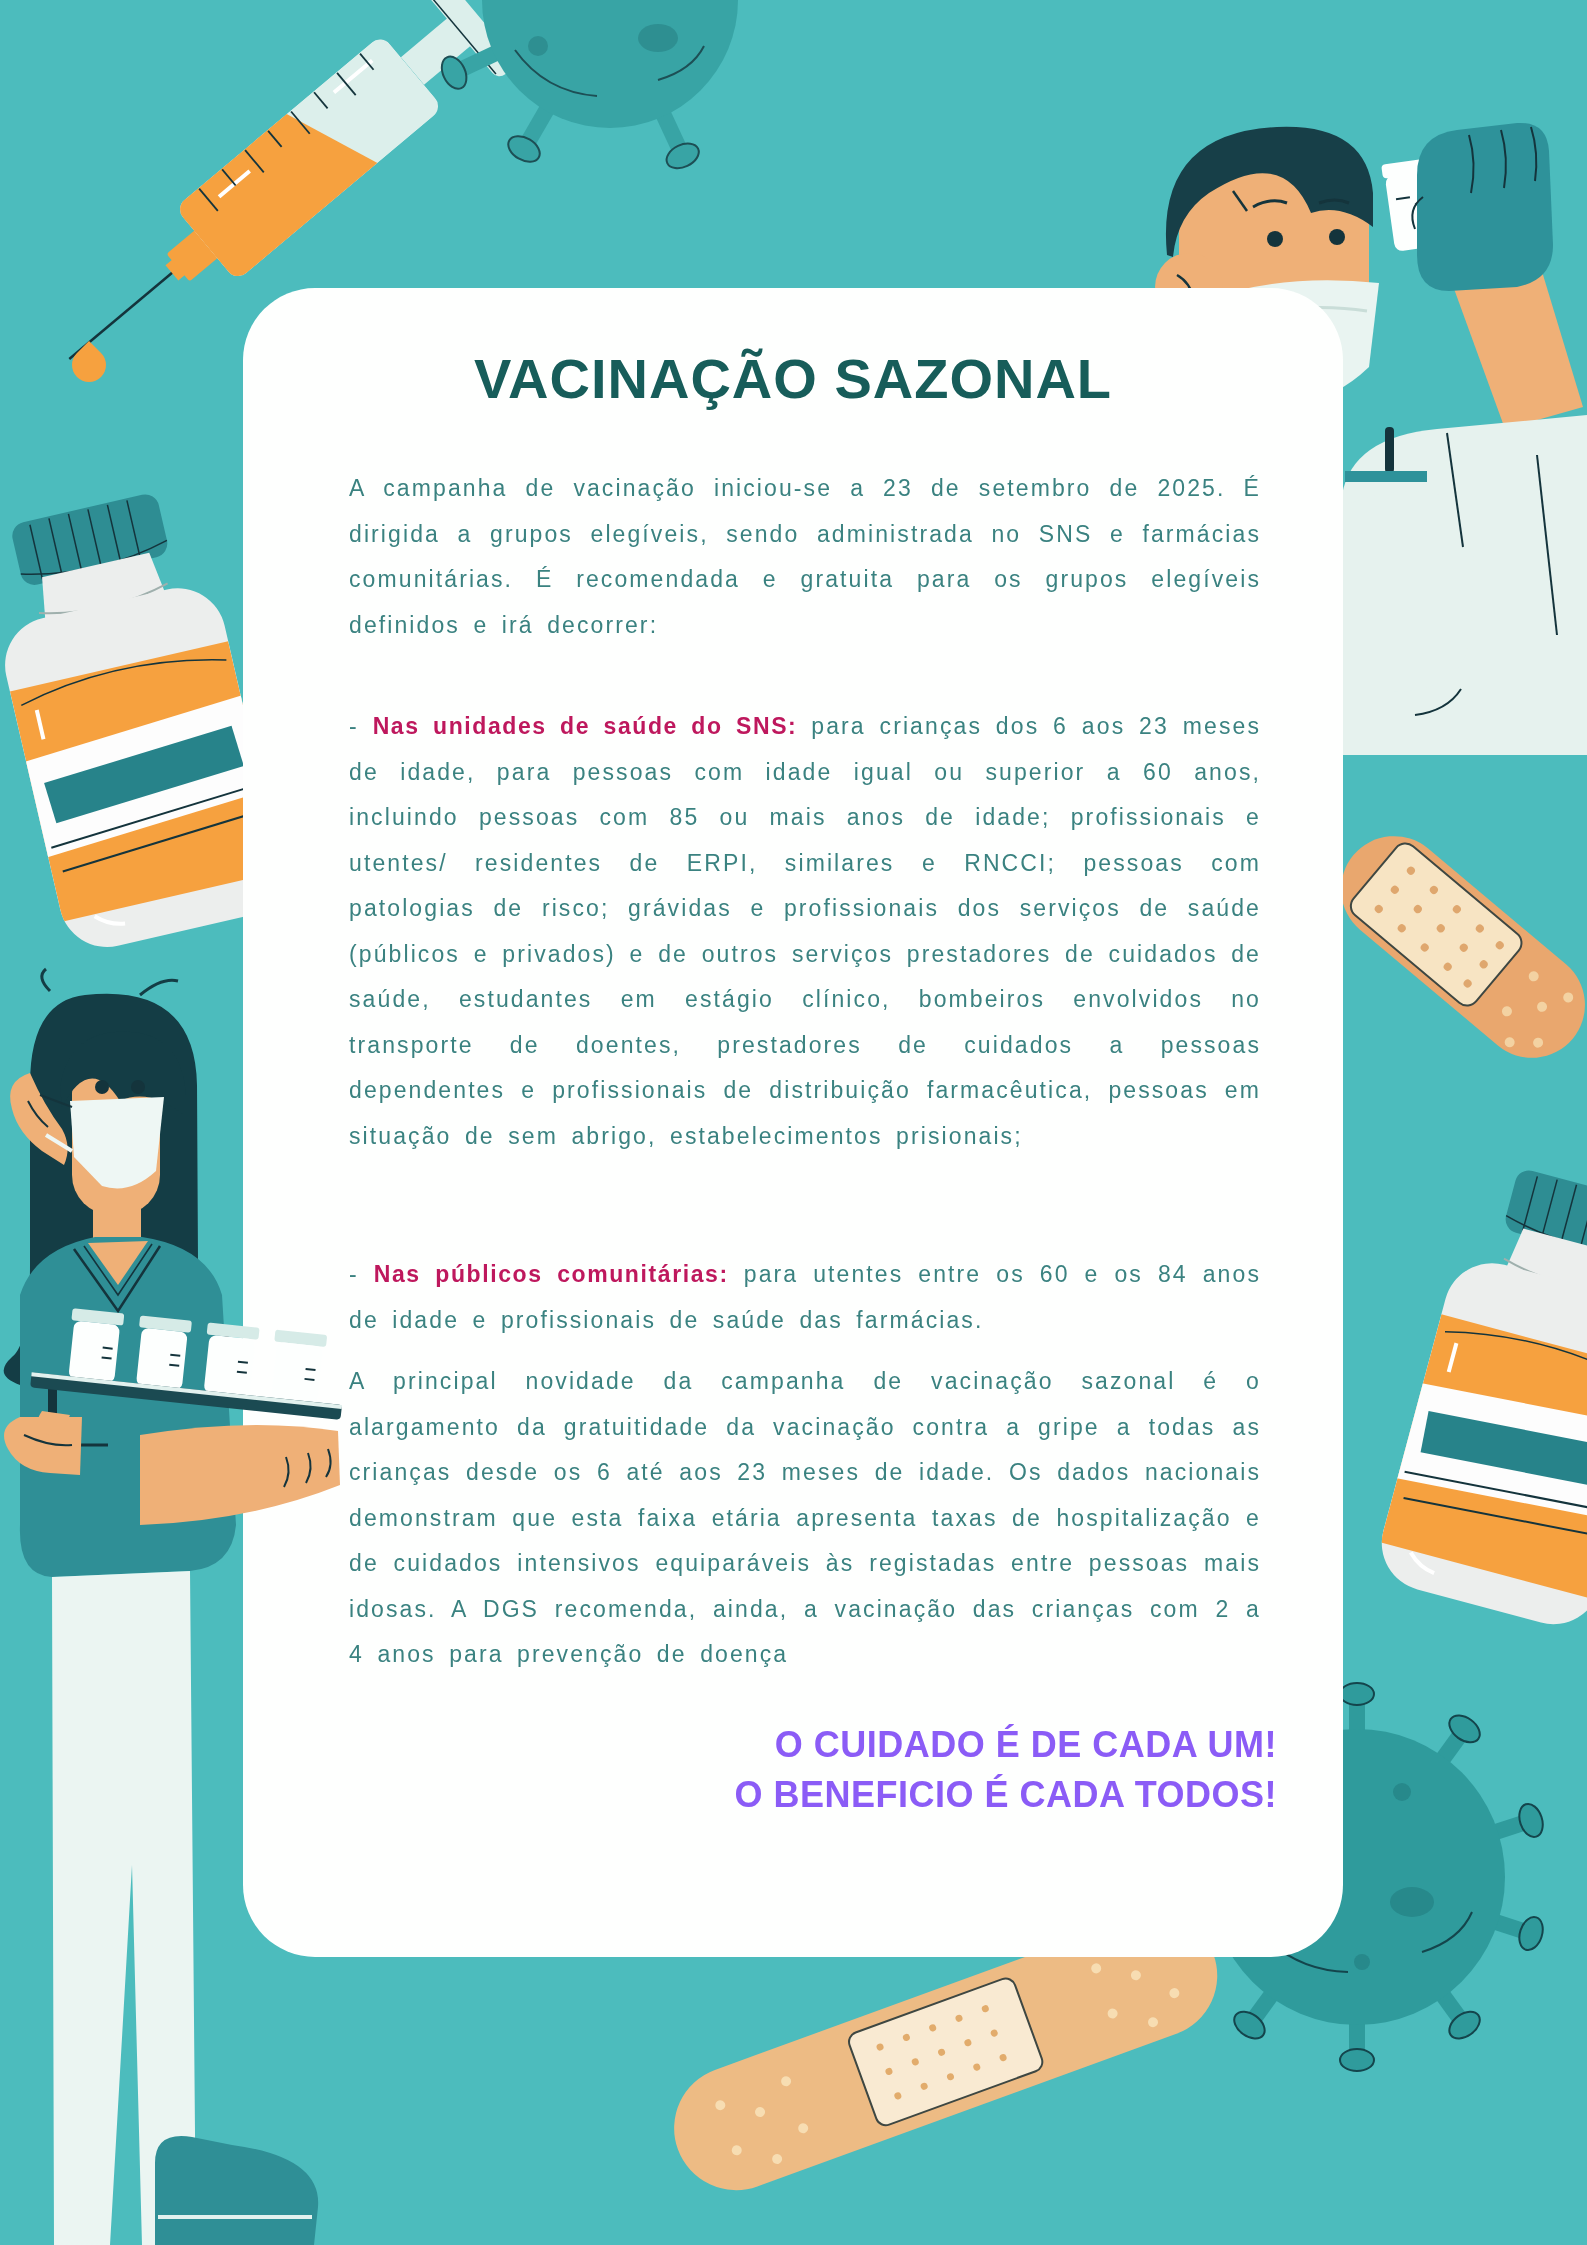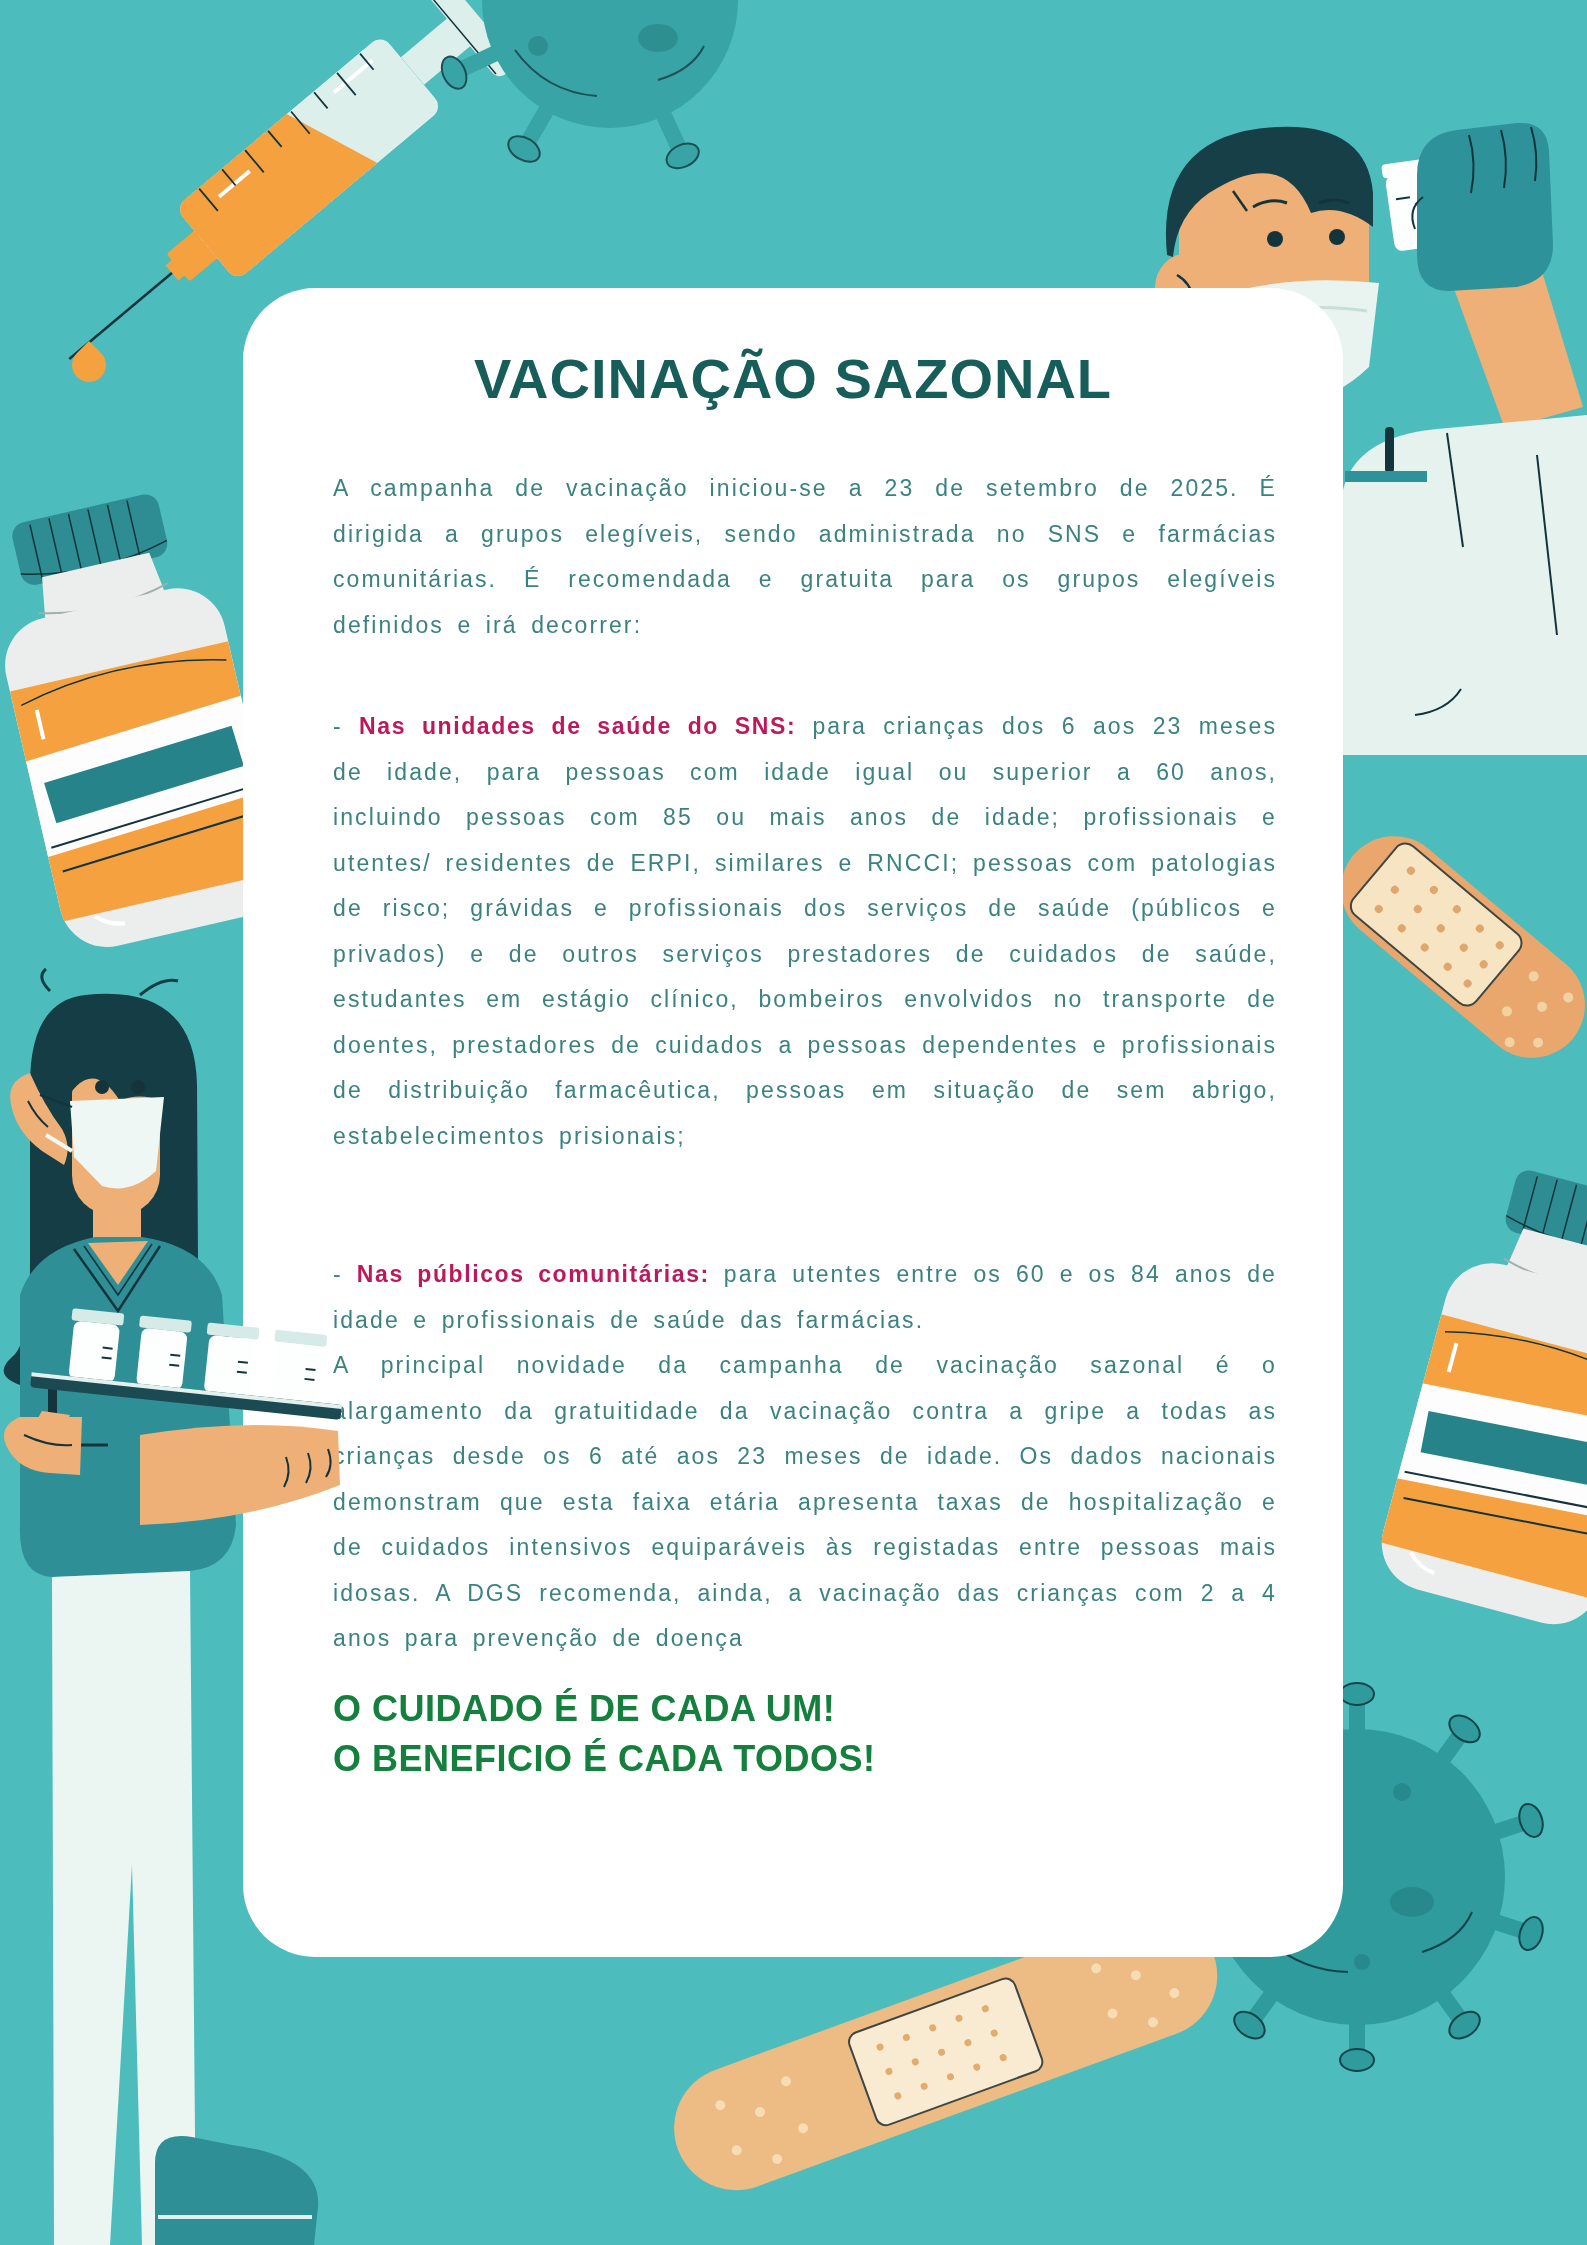--- a/index.html
+++ b/index.html
@@ -6,26 +6,26 @@
   .poster{position:relative;width:1587px;height:2245px;background:#4cbcbd;overflow:hidden;
           font-family:"Liberation Sans",sans-serif;}
   .illus{position:absolute;z-index:1;}
   .above{z-index:6;}
   .card{position:absolute;left:243px;top:288px;width:1100px;height:1669px;background:#fefffe;
         border-radius:72px;z-index:5;box-sizing:border-box;padding:50px 66px 0 90px;}
   .title{margin:8px 24px 0 0;text-align:center;font-size:56px;font-weight:bold;
          letter-spacing:1px;color:#175d5a;}
   .bodytext{margin-top:55px;width:944px;color:#3a8280;font-size:23px;line-height:45.5px;
             letter-spacing:2.1px;word-spacing:5px;text-align:justify;}
-  .para{margin:0;}
+  .para{margin:16px;}
   .gap1{margin-top:56px;}
   .gap2{margin-top:93px;}
   .bold{font-weight:bold;color:#be185d;letter-spacing:1.6px;}
-  .footer{margin-top:22px;width:944px;text-align:left;font-weight:bold;font-size:36px;
-          line-height:50px;color:#15803d;letter-spacing:.5px;}
+  .footer{margin-top:42px;width:944px;text-align:right;font-weight:bold;font-size:36px;
+          line-height:50px;color:#8b5cf6;letter-spacing:.5px;}
   svg{display:block;overflow:visible;}
 </style>
 </head>
 <body>
 
 <div class="poster">
 
   <div class="illus" style="left:60px;top:270px;width:560px;height:160px;transform:rotate(-40deg);transform-origin:20px 80px;">
     <svg width="560" height="160" viewBox="0 0 560 160">
       <line x1="6" y1="80" x2="150" y2="80" stroke="#14343c" stroke-width="2.5"></line>

